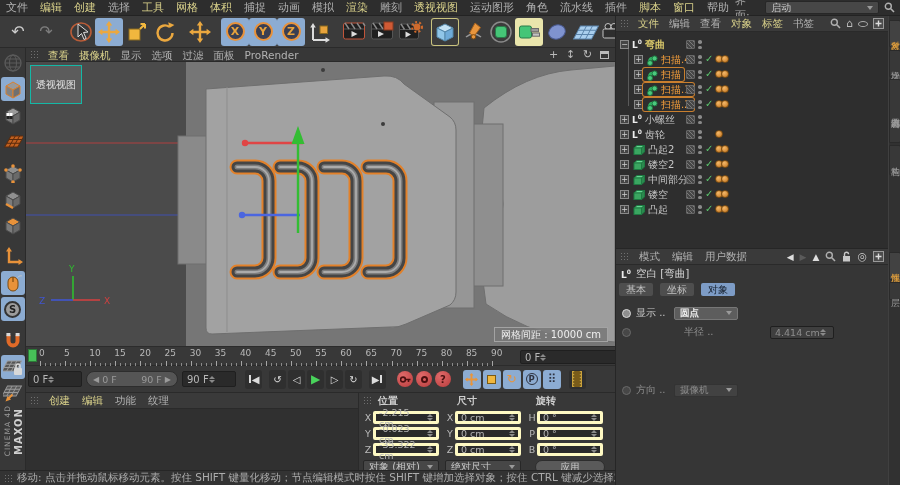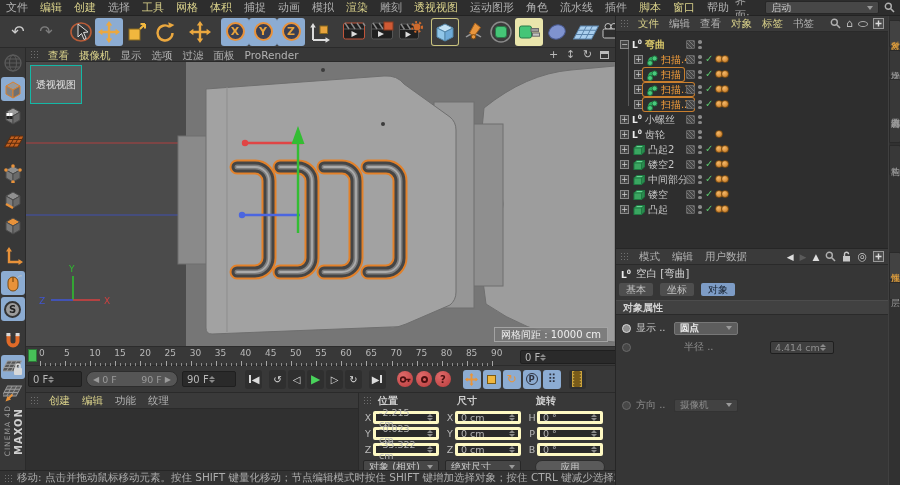--- a/index.html
+++ b/index.html
@@ -1171,21 +1171,20 @@
       </div>
       <div id="am-title">
         <span class="ic-null">L<sup>0</sup></span>
         <span>空白 [弯曲]</span>
       </div>
       <div id="am-tabs">
           <div class="tab">基本</div>
           <div class="tab">坐标</div>
           <div class="tab active">对象</div>
         </div>
-      <div id="am-section">对象属性</div>
       <div id="am-rows" style="position: relative; height: 120px;">
           <div class="arow" style="top: 4px;">
             <span class="radio on"></span>
             <span class="alabel">显示 ..</span>
             <div class="dropdown actrl">
               <span>圆点</span>
               <span class="caret"></span>
             </div>
           </div>
           <div class="arow" style="top: 23px; gap: 48px;">

